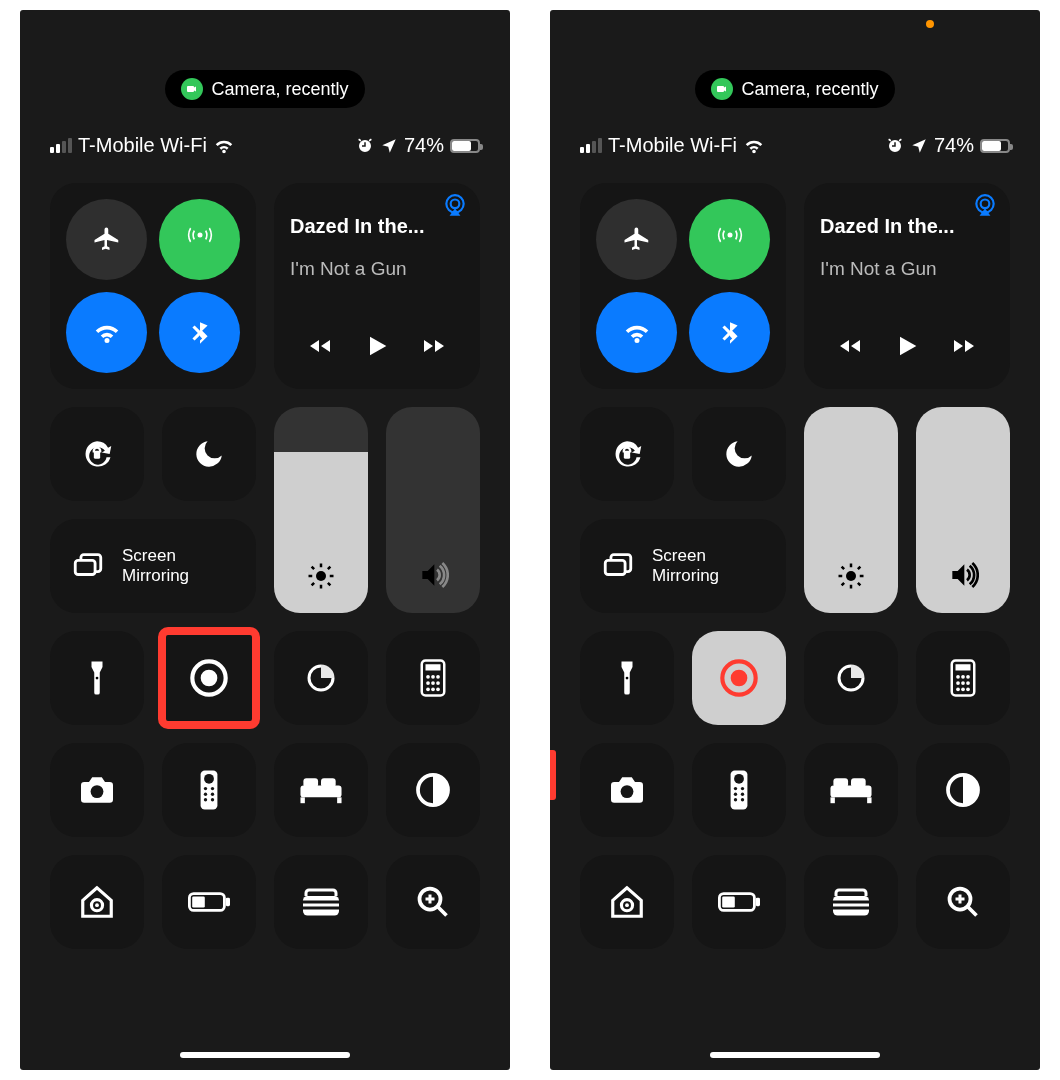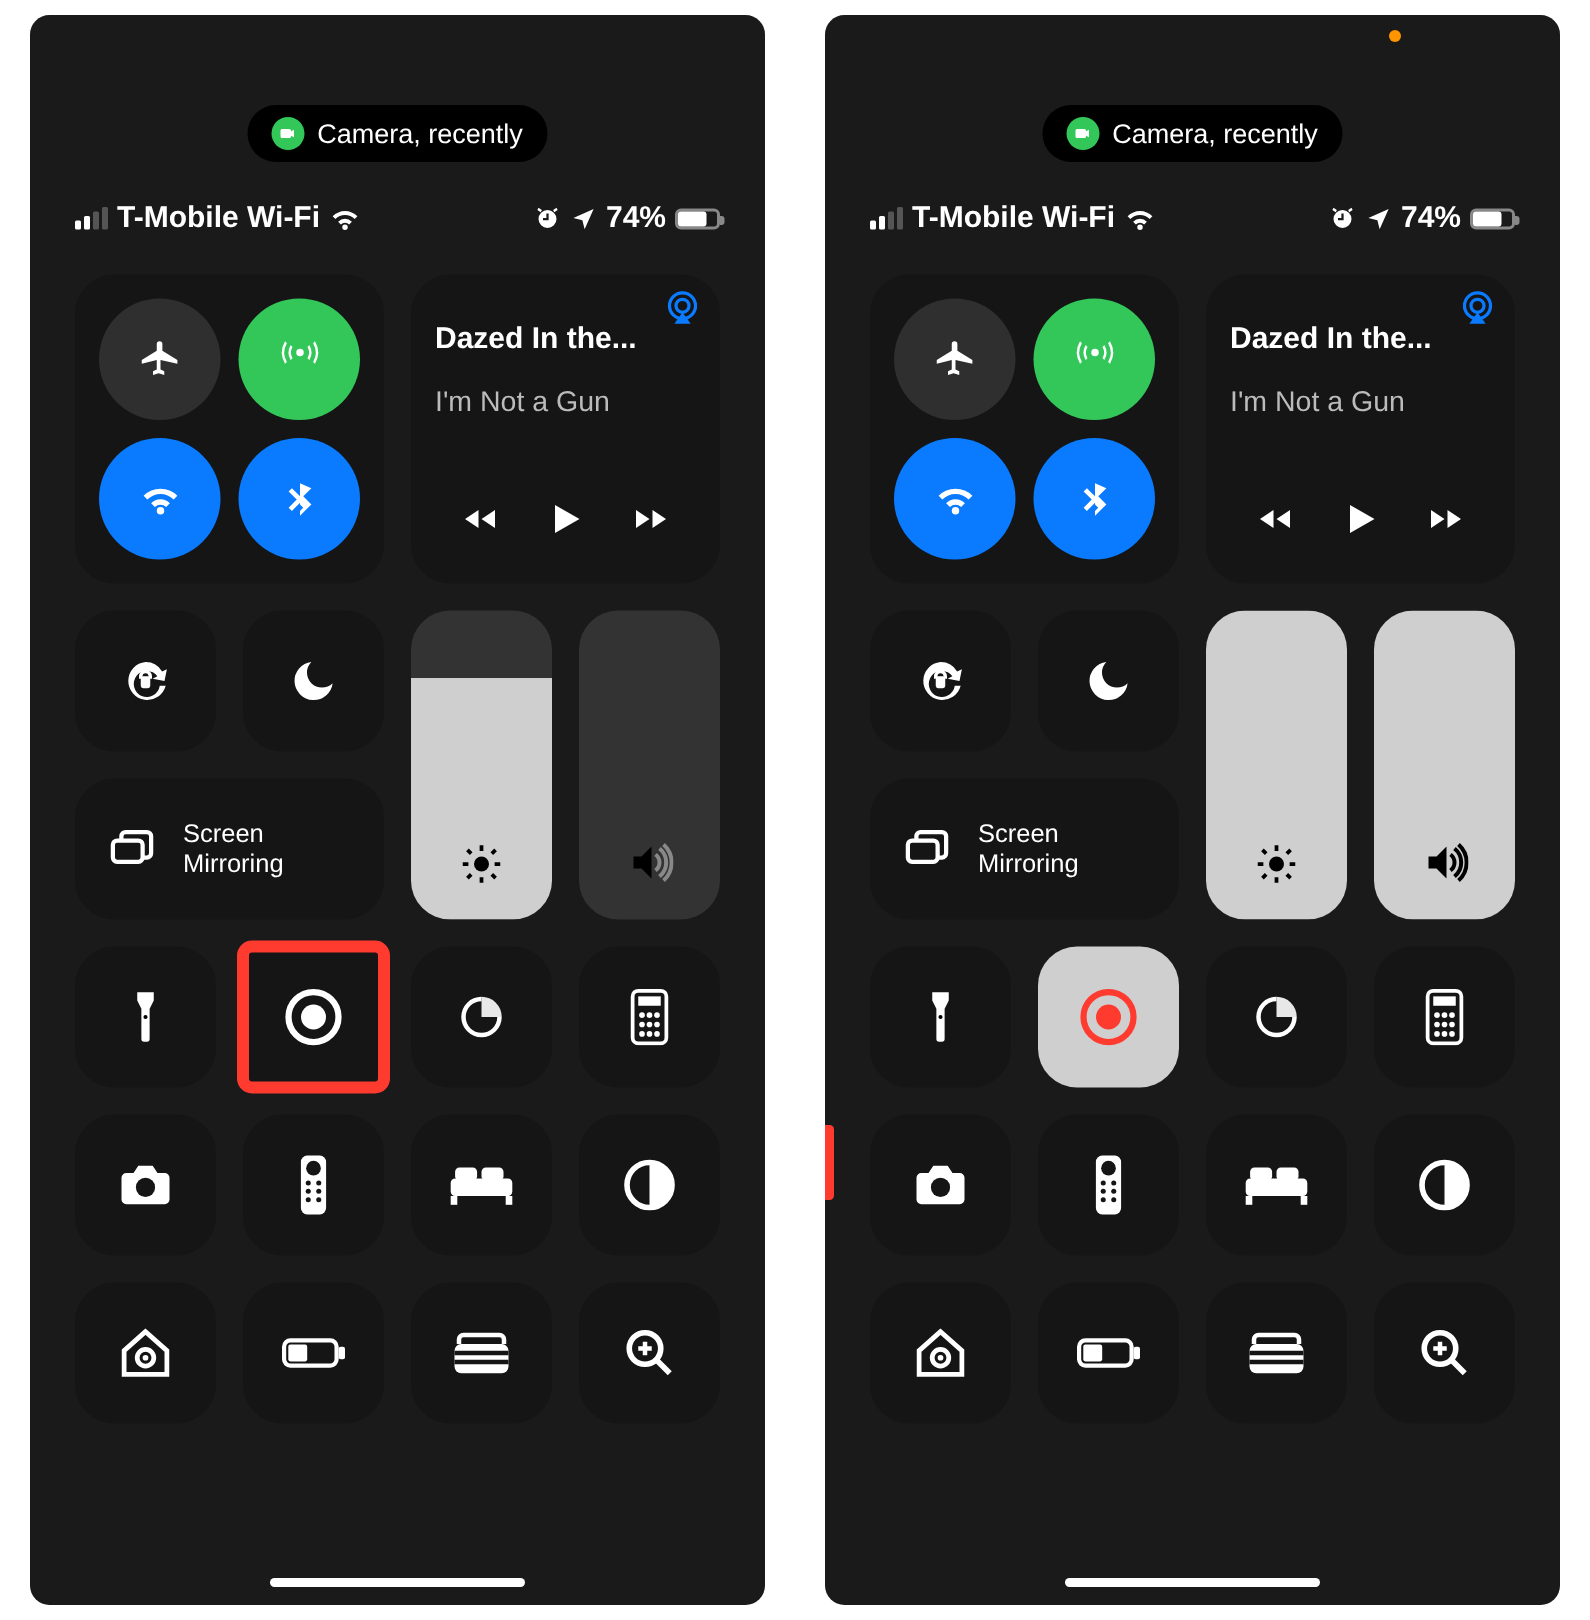--- a/index.html
+++ b/index.html
@@ -7,26 +7,26 @@
     --tile:#151515;
     --tile-light:#2a2a2a;
     --white:#fff;
     --blue:#0a7bff;
     --green:#33c75a;
     --red:#ff3b30;
     --grey:#bfbfbf;
   }
   *{box-sizing:border-box;font-family:-apple-system,Helvetica,Arial,sans-serif}
   body{margin:0;background:#fff;width:1060px;height:1080px;display:flex;gap:40px;justify-content:center;padding:10px}
-  .phone{width:490px;height:1060px;background:var(--bg);border-radius:13px;position:relative;overflow:hidden;color:var(--white)}
+  .phone{width:490px;height:1060px;background:var(--bg);border-radius:3px;position:relative;overflow:hidden;color:var(--white)}
   .orange-dot{position:absolute;top:10px;right:106px;width:8px;height:8px;border-radius:50%;background:#ff9500}
   .camera-pill{display:flex;align-items:center;gap:8px;margin:60px auto 0;background:#000;border-radius:22px;padding:8px 16px;width:fit-content;font-size:18px}
   .cam-ic{width:22px;height:22px;border-radius:50%;background:var(--green);display:flex;align-items:center;justify-content:center}
   .cam-ic svg{width:12px;height:12px;fill:#fff}
-  .status{display:flex;justify-content:space-between;align-items:center;padding:26px 30px 0;font-size:20px;font-weight:700}
+  .status{display:flex;justify-content:space-between;align-items:center;padding:26px 30px 0;font-size:20px;font-weight:400}
   .status-left,.status-right{display:flex;align-items:center;gap:6px}
   .sigbars{display:flex;align-items:flex-end;gap:2px}
   .sigbars span{width:4px;background:#555;border-radius:1px}
   .sigbars span:nth-child(1){height:6px;background:#fff}
   .sigbars span:nth-child(2){height:9px;background:#fff}
   .sigbars span:nth-child(3){height:12px}
   .sigbars span:nth-child(4){height:15px}
   .batt{width:30px;height:14px;border:2px solid #888;border-radius:4px;position:relative}
   .batt::after{content:"";position:absolute;right:-5px;top:3px;width:3px;height:6px;background:#888;border-radius:0 2px 2px 0}
   .batt i{display:block;height:100%;width:74%;background:#fff;border-radius:2px}

